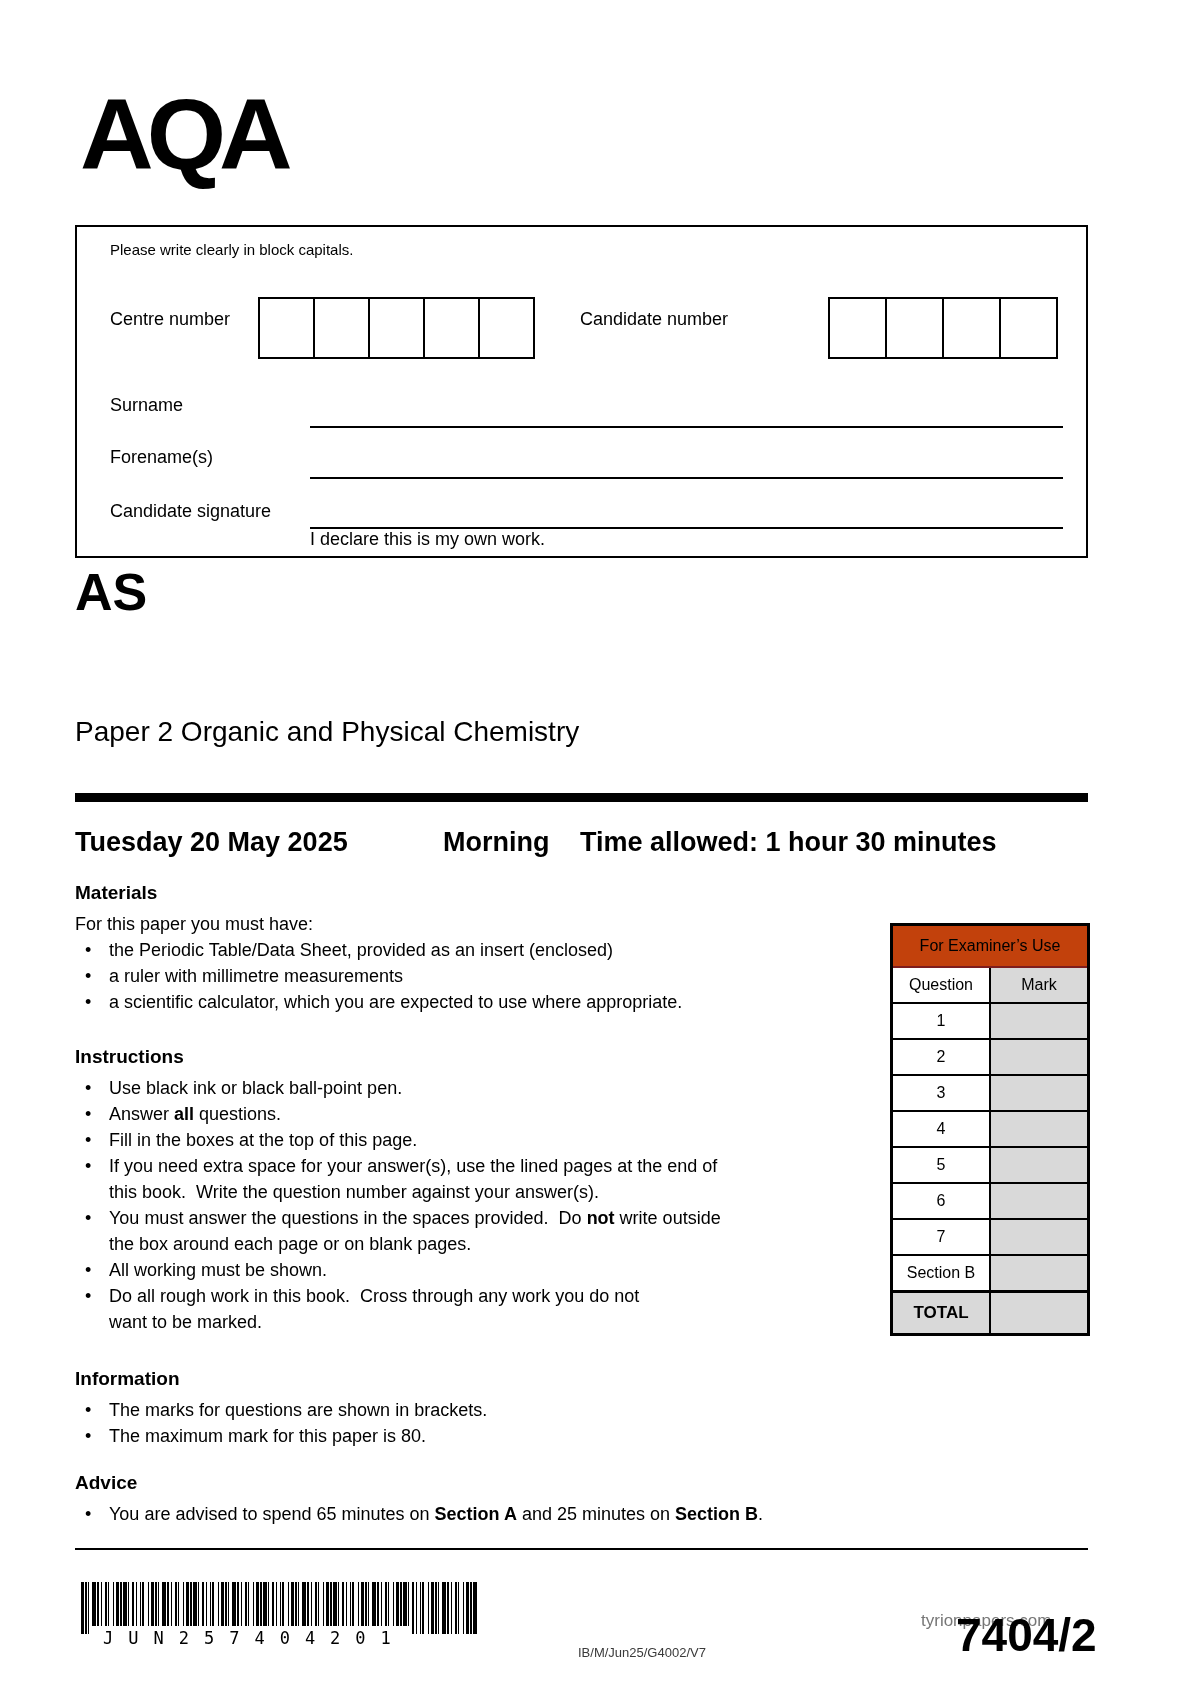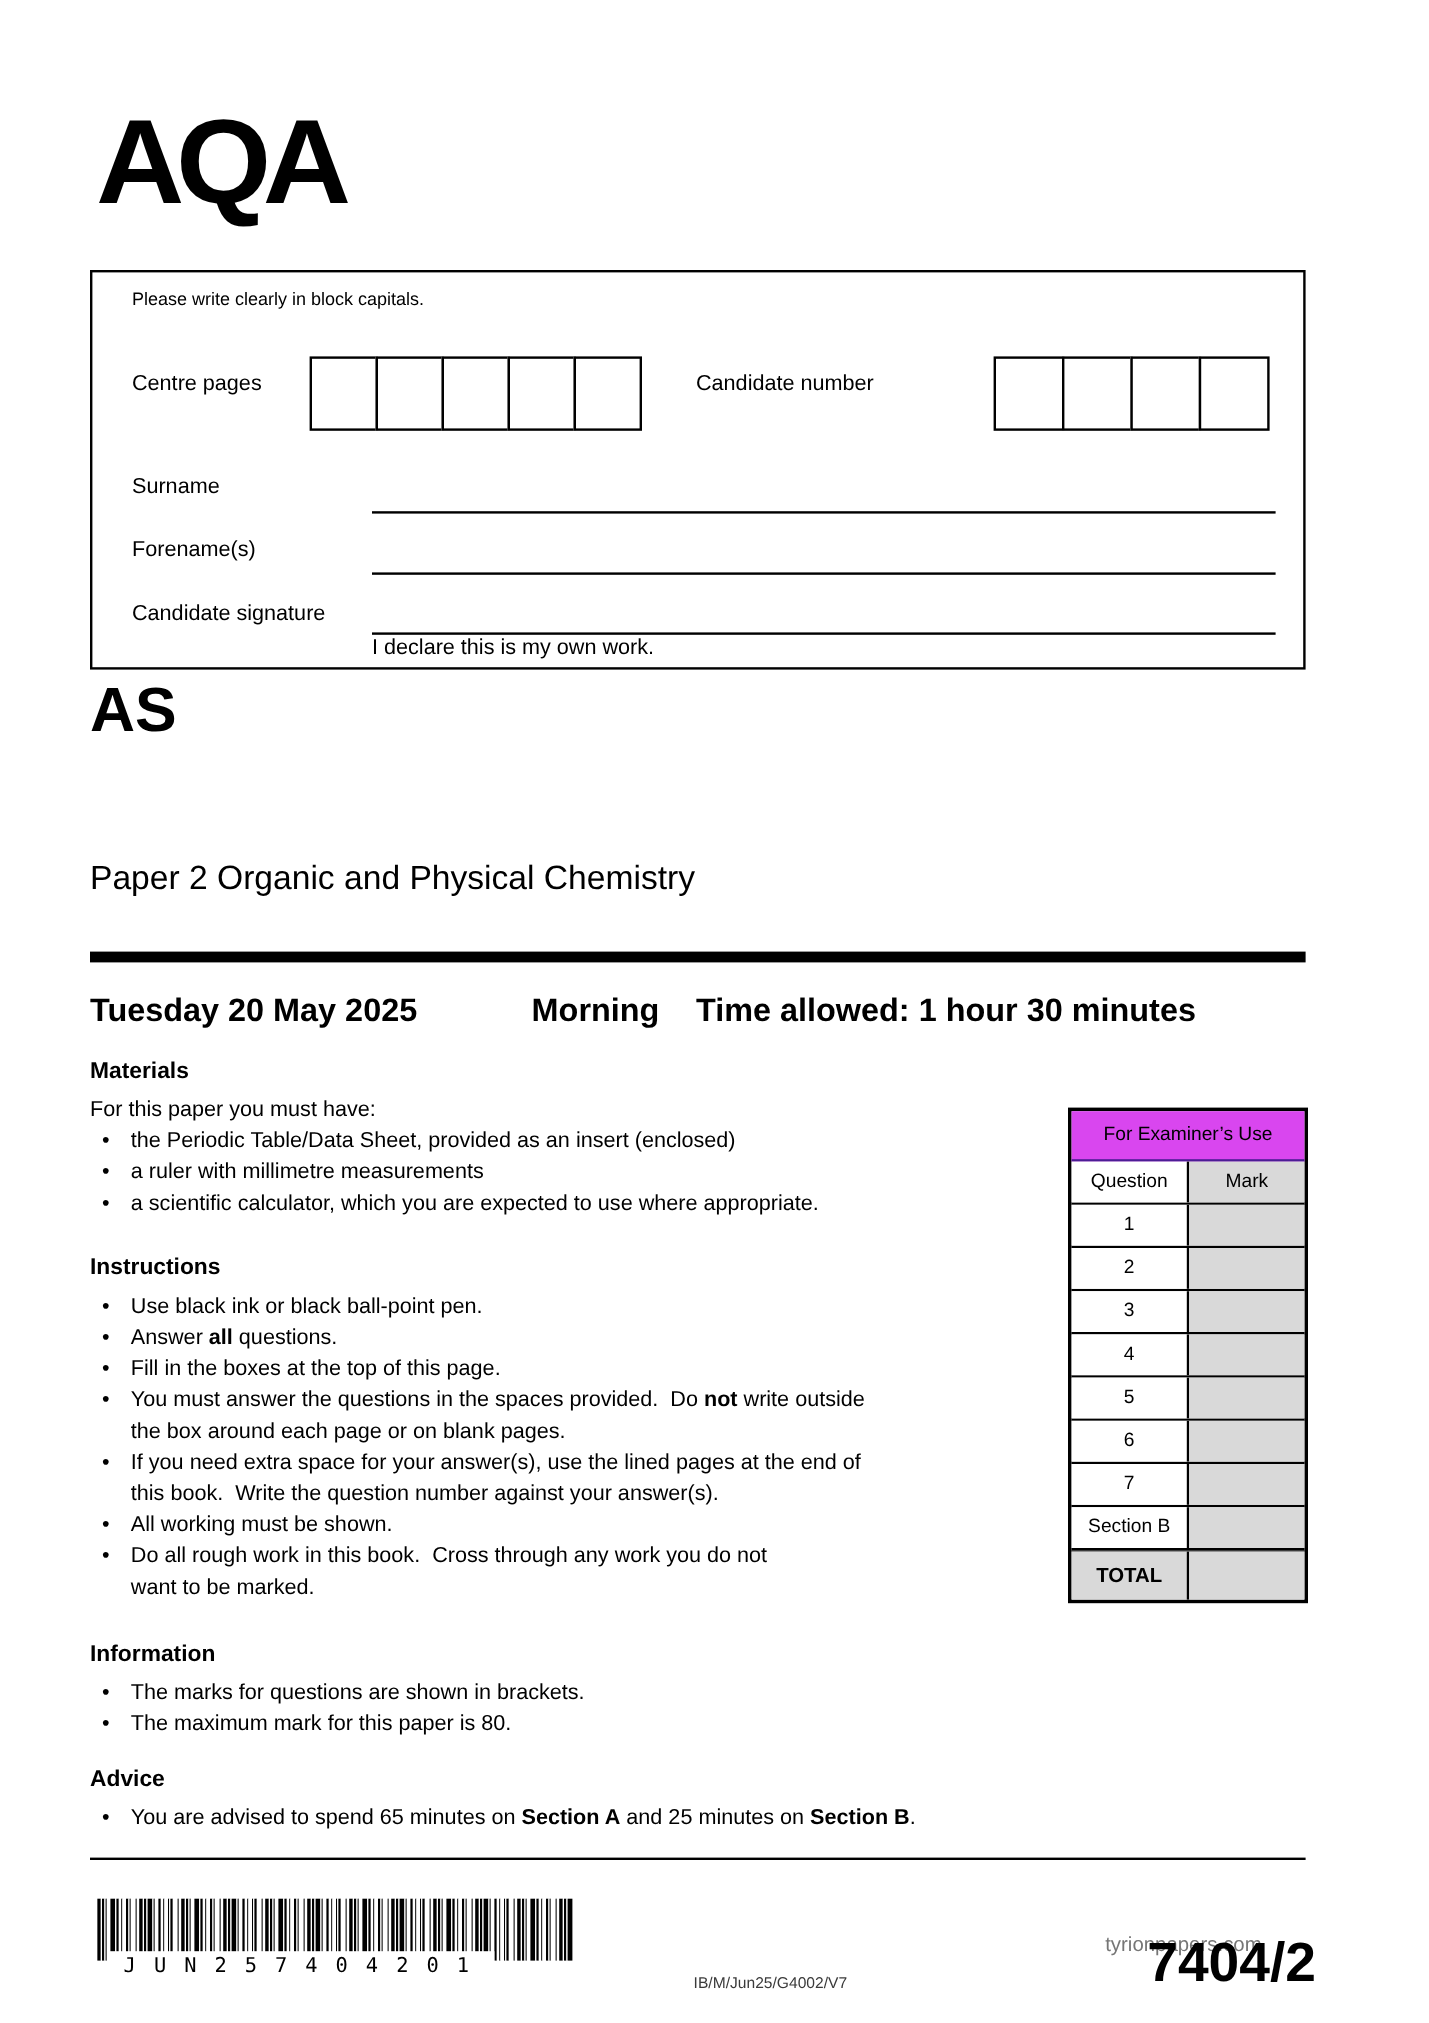--- a/index.html
+++ b/index.html
@@ -32,21 +32,21 @@
   .sess.allowed{left:580px;}
   
   .section{position:absolute;left:75px;}
   .sec-h{font-size:19px;font-weight:700;margin:0 0 7px 0;}
   .sec-intro{font-size:18px;line-height:26px;margin:0;}
   .section ul{margin:0;padding:0;list-style:none;}
   .section li{position:relative;padding-left:34px;font-size:18px;line-height:26px;white-space:pre-wrap;}
   .section li::before{content:"\2022";position:absolute;left:10px;top:0;font-size:18px;}
   
   .ex-table{position:absolute;left:890px;top:923px;width:200px;border:3px solid #000;box-sizing:border-box;background:#fff;font-size:16px;}
-  .ex-title{height:40px;background:#d946ef;display:flex;align-items:center;justify-content:center;border-bottom:2px solid #4c1d95;}
+  .ex-title{height:40px;background:#c2410c;display:flex;align-items:center;justify-content:center;border-bottom:2px solid #7f1d1d;}
   .ex-row{display:flex;border-bottom:2px solid #000;}
   .ex-row:last-child{border-bottom:none;}
   .ex-q{width:96px;border-right:2px solid #000;display:flex;align-items:center;justify-content:center;height:34px;background:#fff;}
   .ex-m{flex:1;background:#d9d9d9;}
   .ex-head .ex-q{height:34px;}
   .ex-total .ex-q{background:#d9d9d9;font-weight:700;font-size:17px;height:40px;}
   .ex-total{border-top:1px solid #000;}
   
   .rule-thin{position:absolute;left:75px;top:1548px;width:1013px;height:2px;background:#000;}
   .barcode{position:absolute;left:81px;top:1582px;width:398px;height:70px;}
@@ -62,21 +62,21 @@
 </head>
 <body>
 
 <div class="page">
 
   <div class="logo">AQA</div>
 
   <div class="cand-box">
     <div class="cand-instr">Please write clearly in block capitals.</div>
 
-    <div class="cand-lbl" style="left:33px;top:303px;position:absolute;top:82px;">Centre pages</div>
+    <div class="cand-lbl" style="left:33px;top:303px;position:absolute;top:82px;">Centre number</div>
     <div class="cellrow" style="left:183px;top:70px;" id="centre-cells">
         <div class="cell"></div>
         <div class="cell"></div>
         <div class="cell"></div>
         <div class="cell"></div>
         <div class="cell"></div>
       </div>
 
     <div class="cand-lbl" style="left:503px;top:82px;">Candidate number</div>
     <div class="cellrow" style="left:753px;top:70px;" id="candidate-cells">
@@ -115,22 +115,22 @@
         <li><span>a ruler with millimetre measurements</span></li>
         <li><span>a scientific calculator, which you are expected to use where appropriate.</span></li>
       </ul>
     </div>
   <div class="section" style="top:1046px;width:800px;">
       <div class="sec-h">Instructions</div>
       <ul>
         <li><span>Use black ink or black ball-point pen.</span></li>
         <li><span>Answer </span><b>all</b><span> questions.</span></li>
         <li><span>Fill in the boxes at the top of this page.</span></li>
+        <li><span>If you need extra space for your answer(s), use the lined pages at the end of</span><br><span>this book.  Write the question number against your answer(s).</span></li>
         <li><span>You must answer the questions in the spaces provided.  Do </span><b>not</b><span> write outside</span><br><span>the box around each page or on blank pages.</span></li>
-        <li><span>If you need extra space for your answer(s), use the lined pages at the end of</span><br><span>this book.  Write the question number against your answer(s).</span></li>
         <li><span>All working must be shown.</span></li>
         <li><span>Do all rough work in this book.  Cross through any work you do not</span><br><span>want to be marked.</span></li>
       </ul>
     </div>
   <div class="section" style="top:1368px;width:950px;">
       <div class="sec-h">Information</div>
       <ul>
         <li><span>The marks for questions are shown in brackets.</span></li>
         <li><span>The maximum mark for this paper is 80.</span></li>
       </ul>

